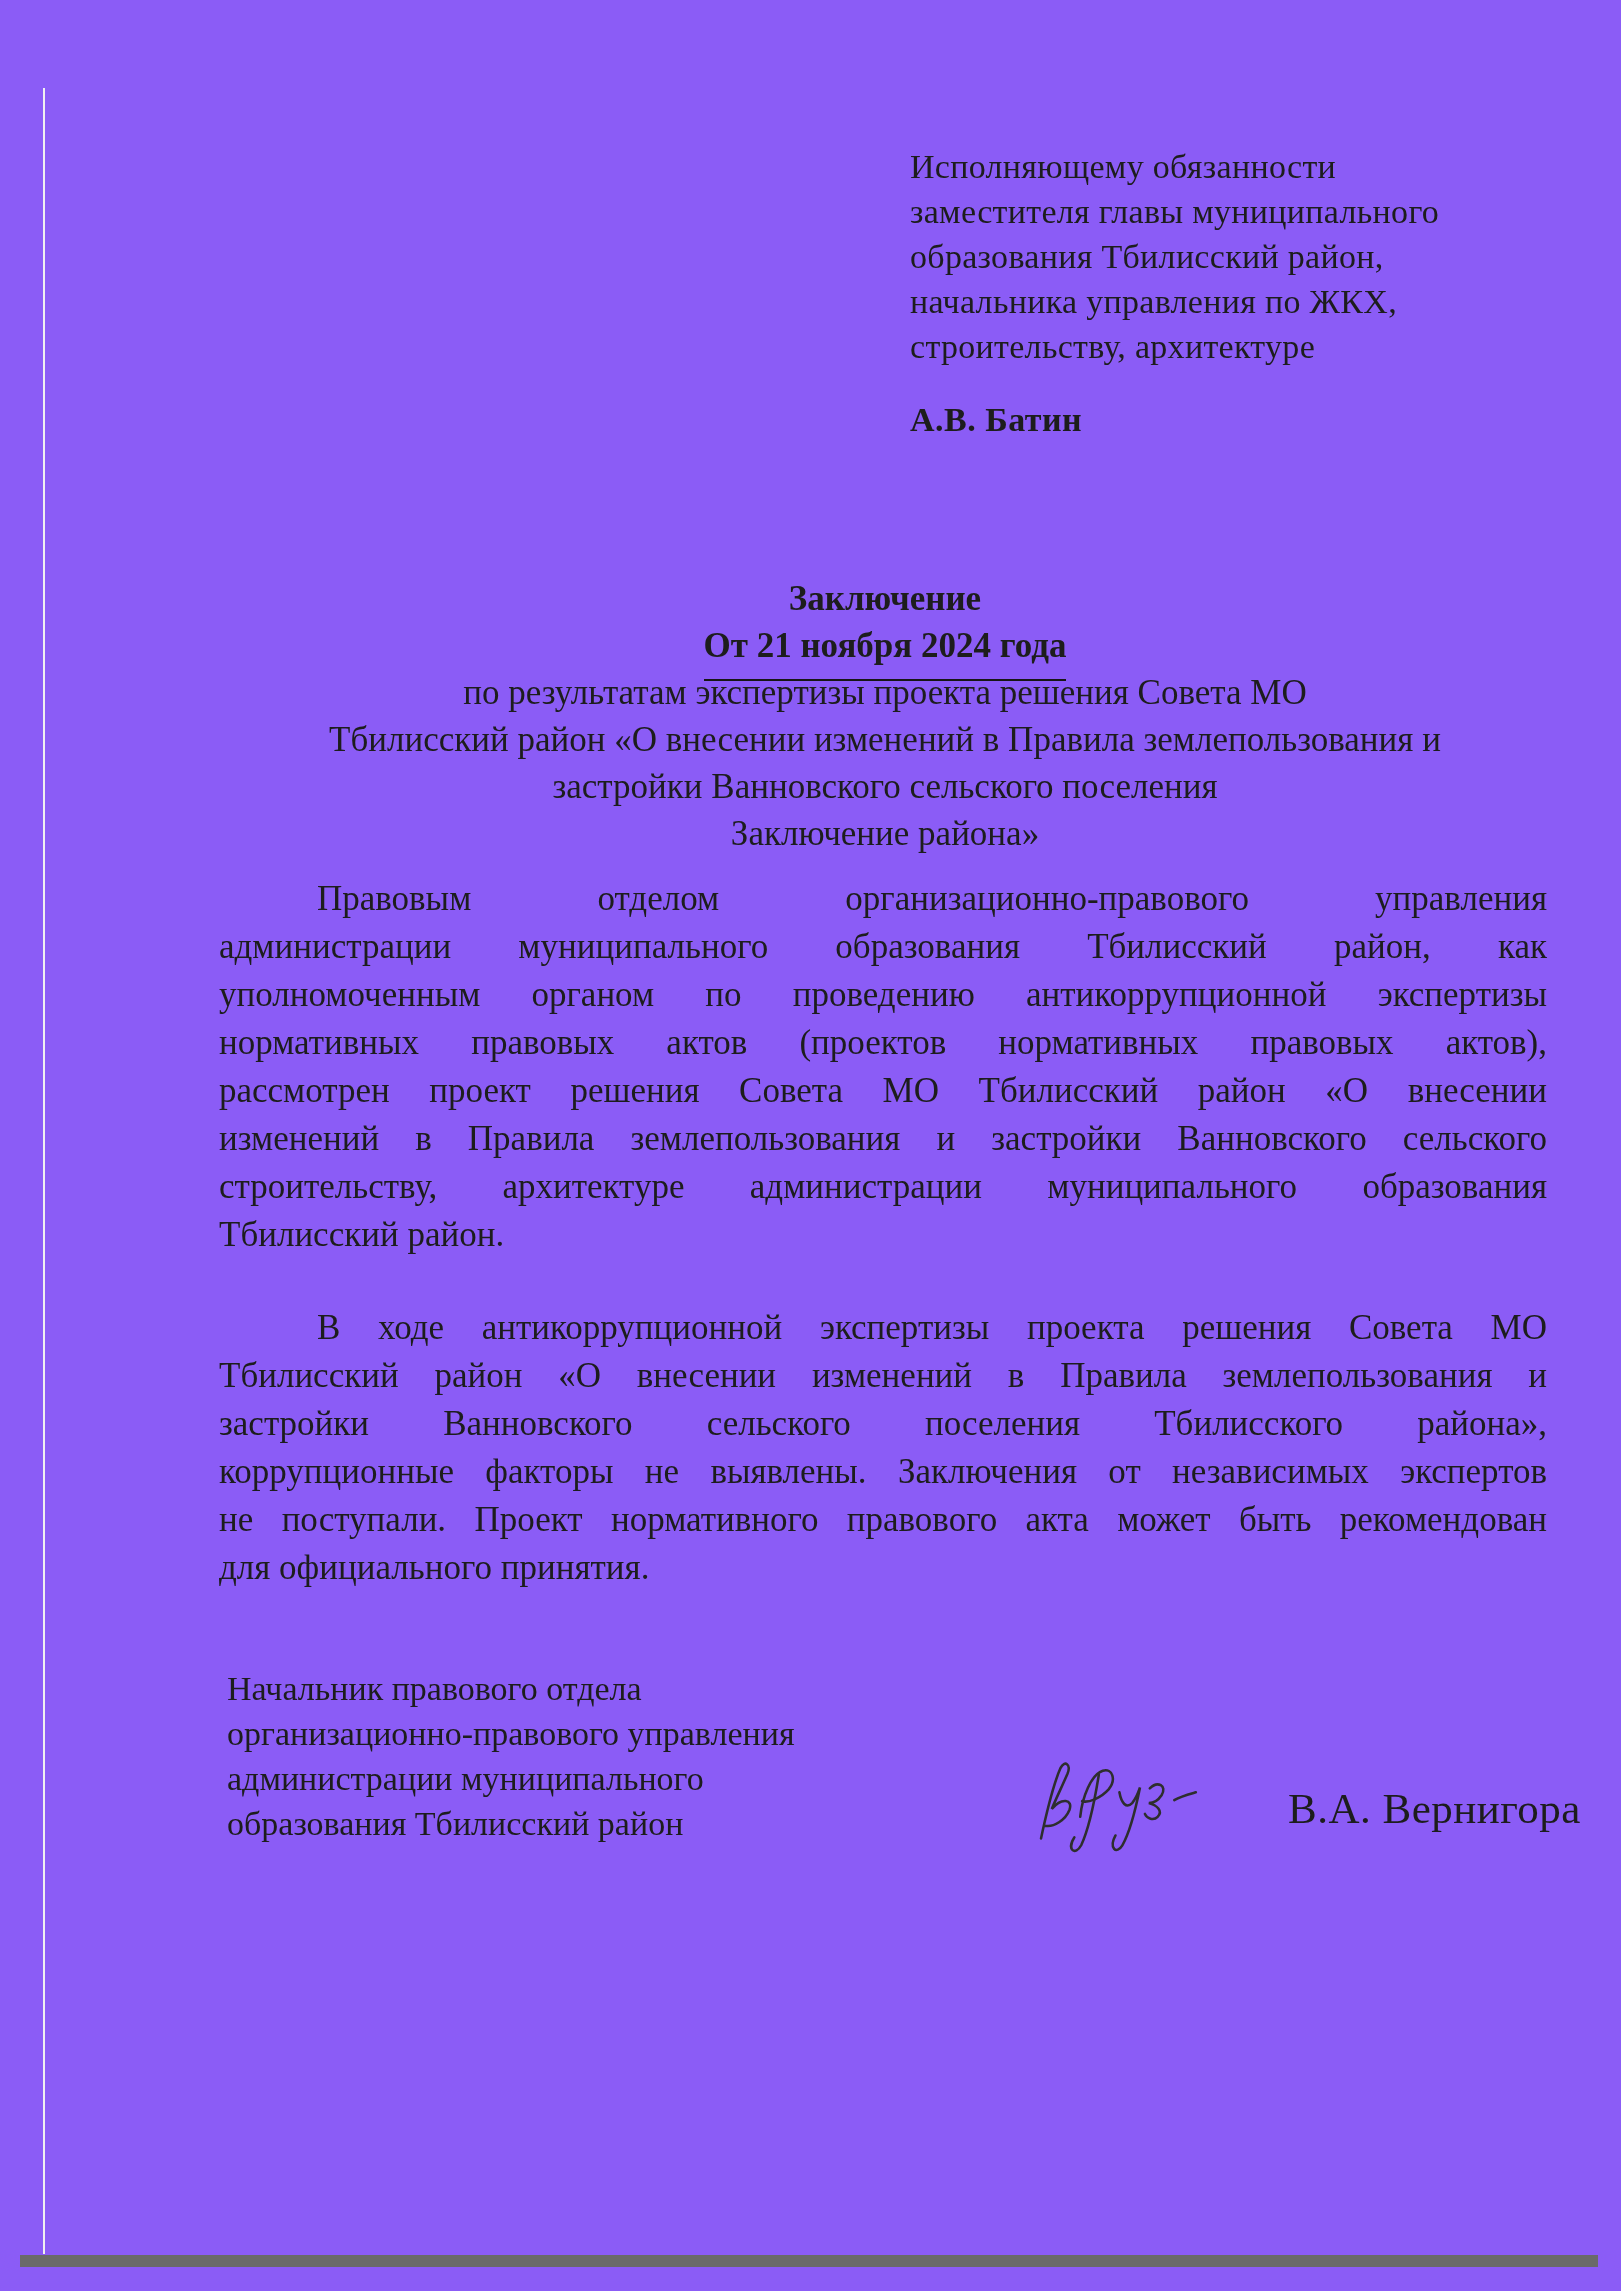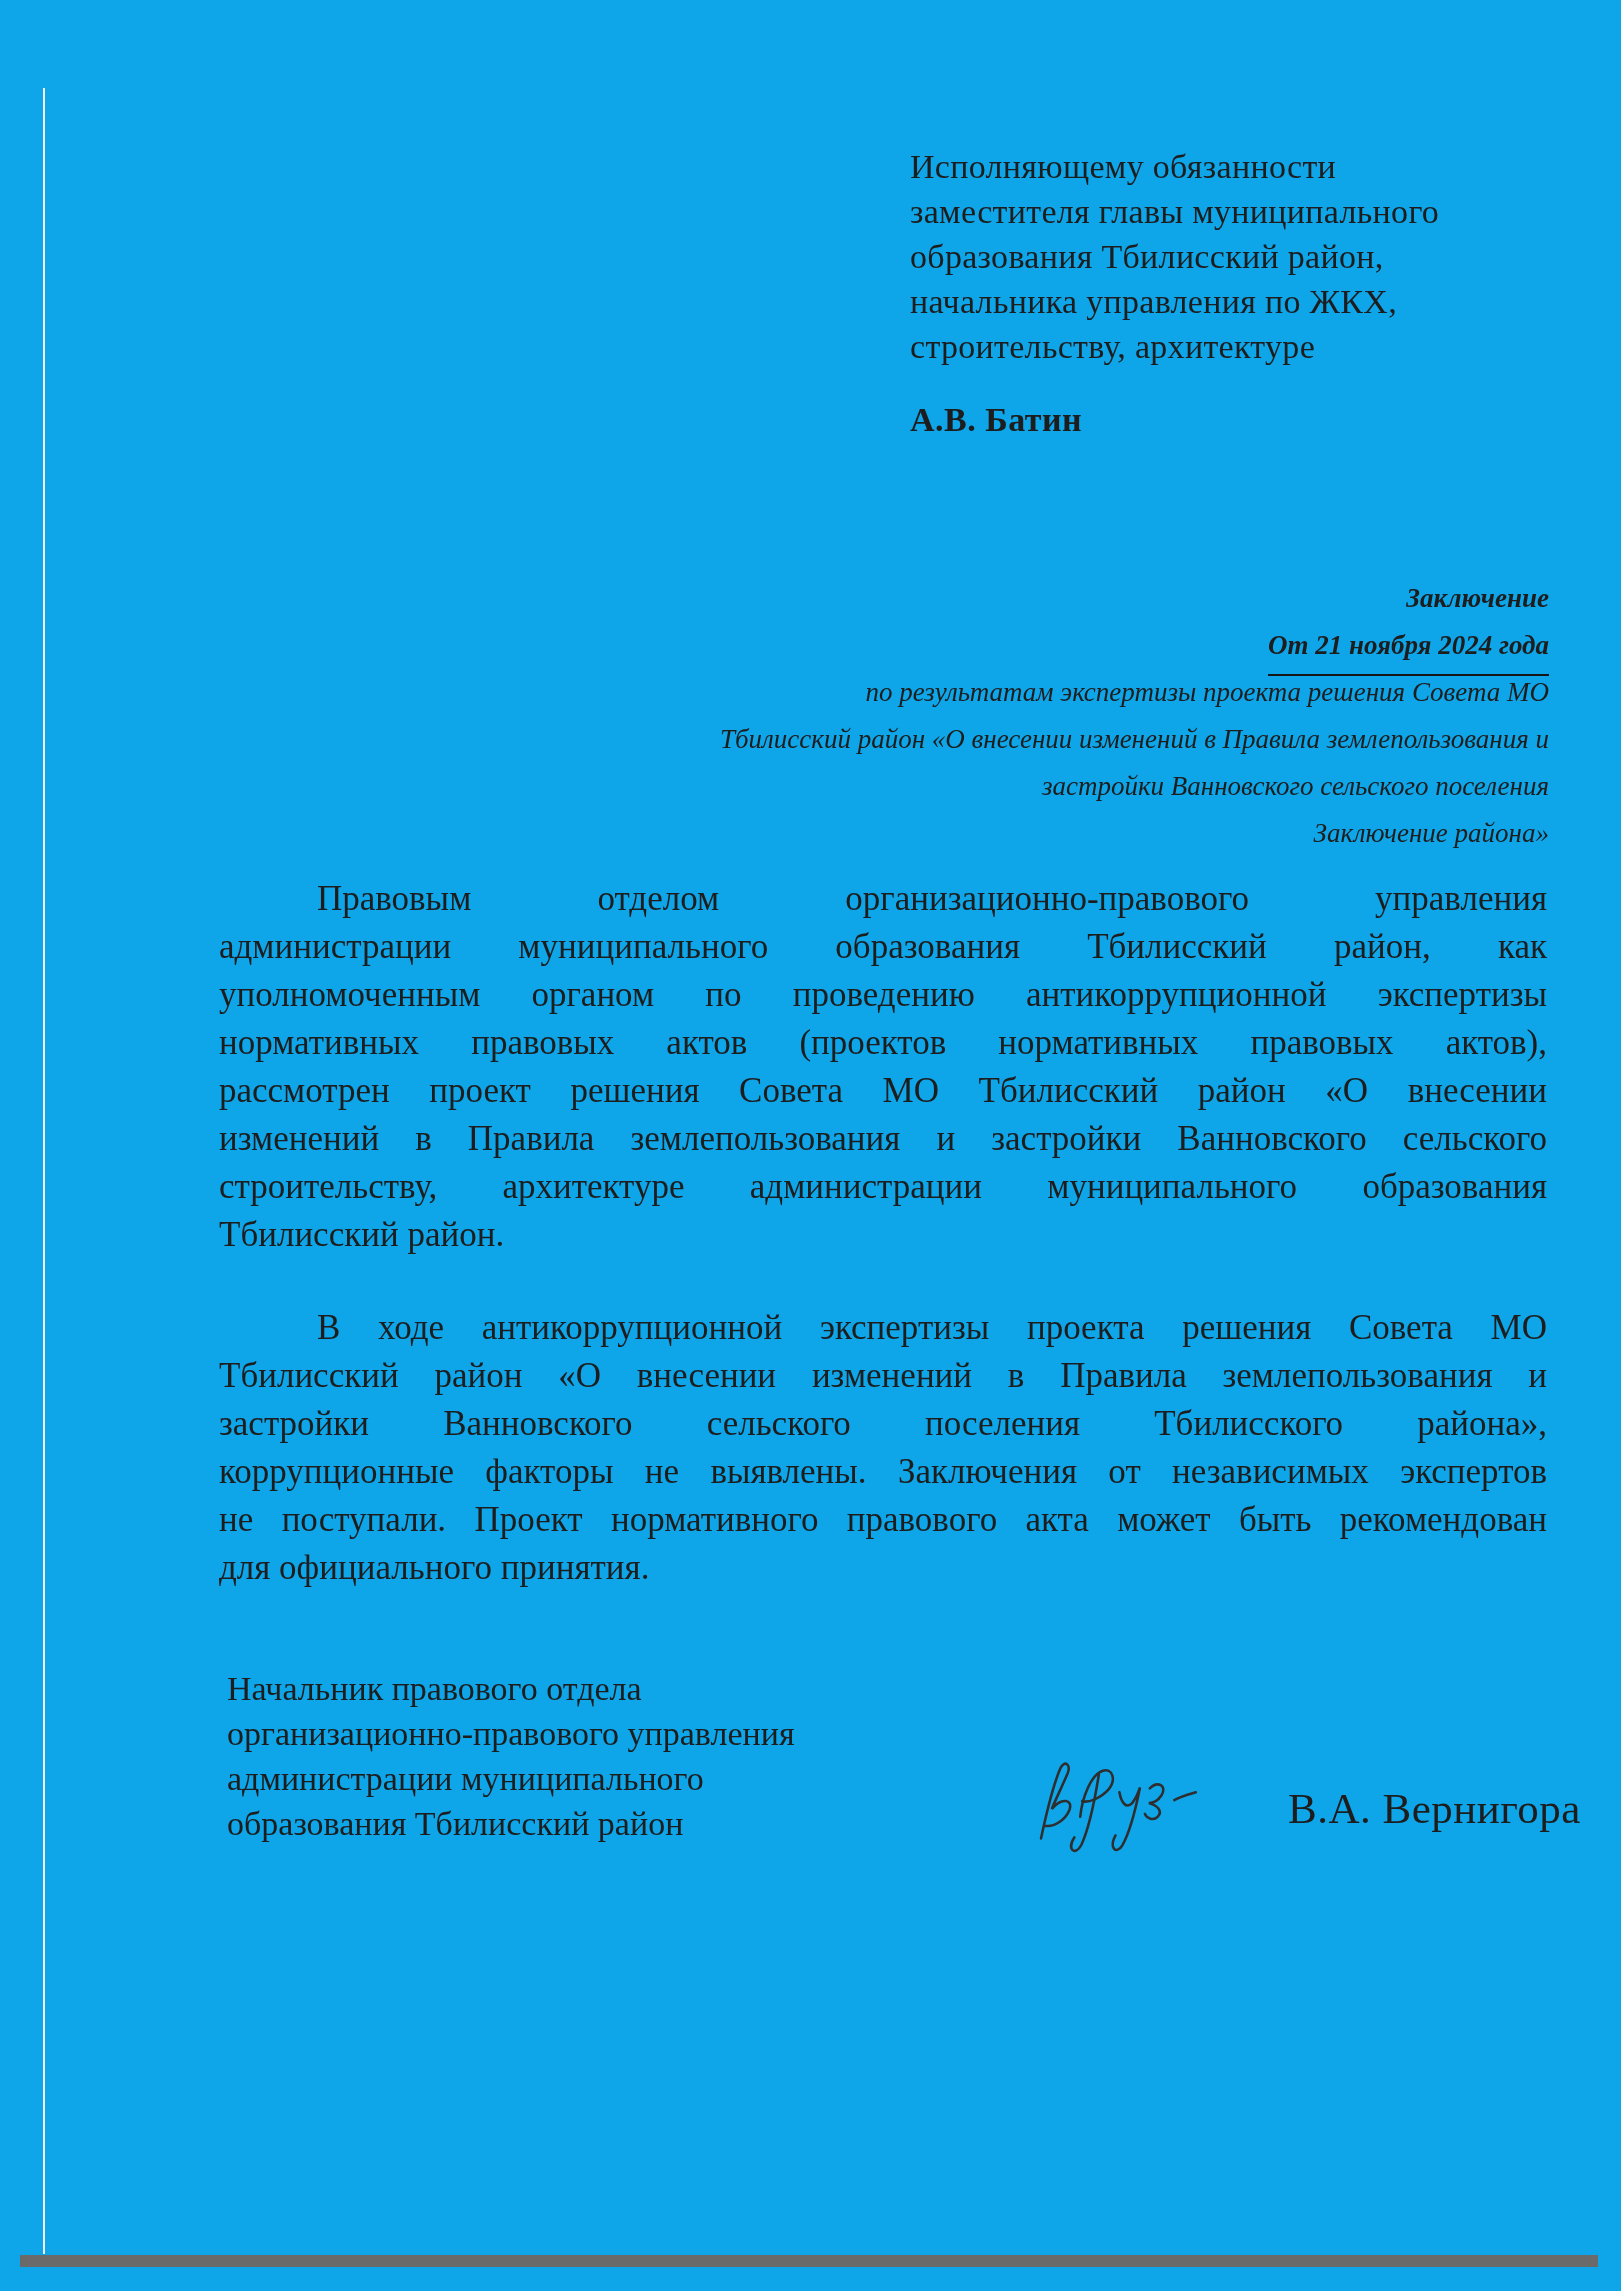--- a/index.html
+++ b/index.html
@@ -1,42 +1,42 @@
 <!DOCTYPE html>
 <html lang="ru"><head>
 <meta charset="utf-8">
 <style>
   html,body { margin:0; padding:0; background:#e9e9e9; }
   .page {
     position:relative;
     width:1621px; height:2292px;
     margin:0 auto;
-    background:#0ea5e9;
+    background:#8b5cf6;
     font-family:"Liberation Serif","DejaVu Serif",serif;
     color:#1d1d1d;
     overflow:hidden;
   }
   .abs { position:absolute; }
 
   
   .header-block {
     left:910px; top:144px; width:617px;
     font-size:34px; line-height:45px;
     letter-spacing:0.3px;
   }
   .recipient-name {
     left:910px; top:401px;
     font-size:34px; letter-spacing:0.5px;font-weight:bold;
   }
 
   
   .title-block {
     left:221px; top:575px; width:1328px;
-    text-align:right;
-    font-size:27px; line-height:47px;font-style:italic;
+    text-align:center;
+    font-size:35px; line-height:47px;
   }
   .title-bold { font-weight:bold; }
   .title-underline { border-bottom:2.9px solid #161616; padding-bottom:14px; }
 
   
   .para {
     left:219px; width:1328px;
     font-size:35px; line-height:48px;
   }
   .p1 { top:875px; }

